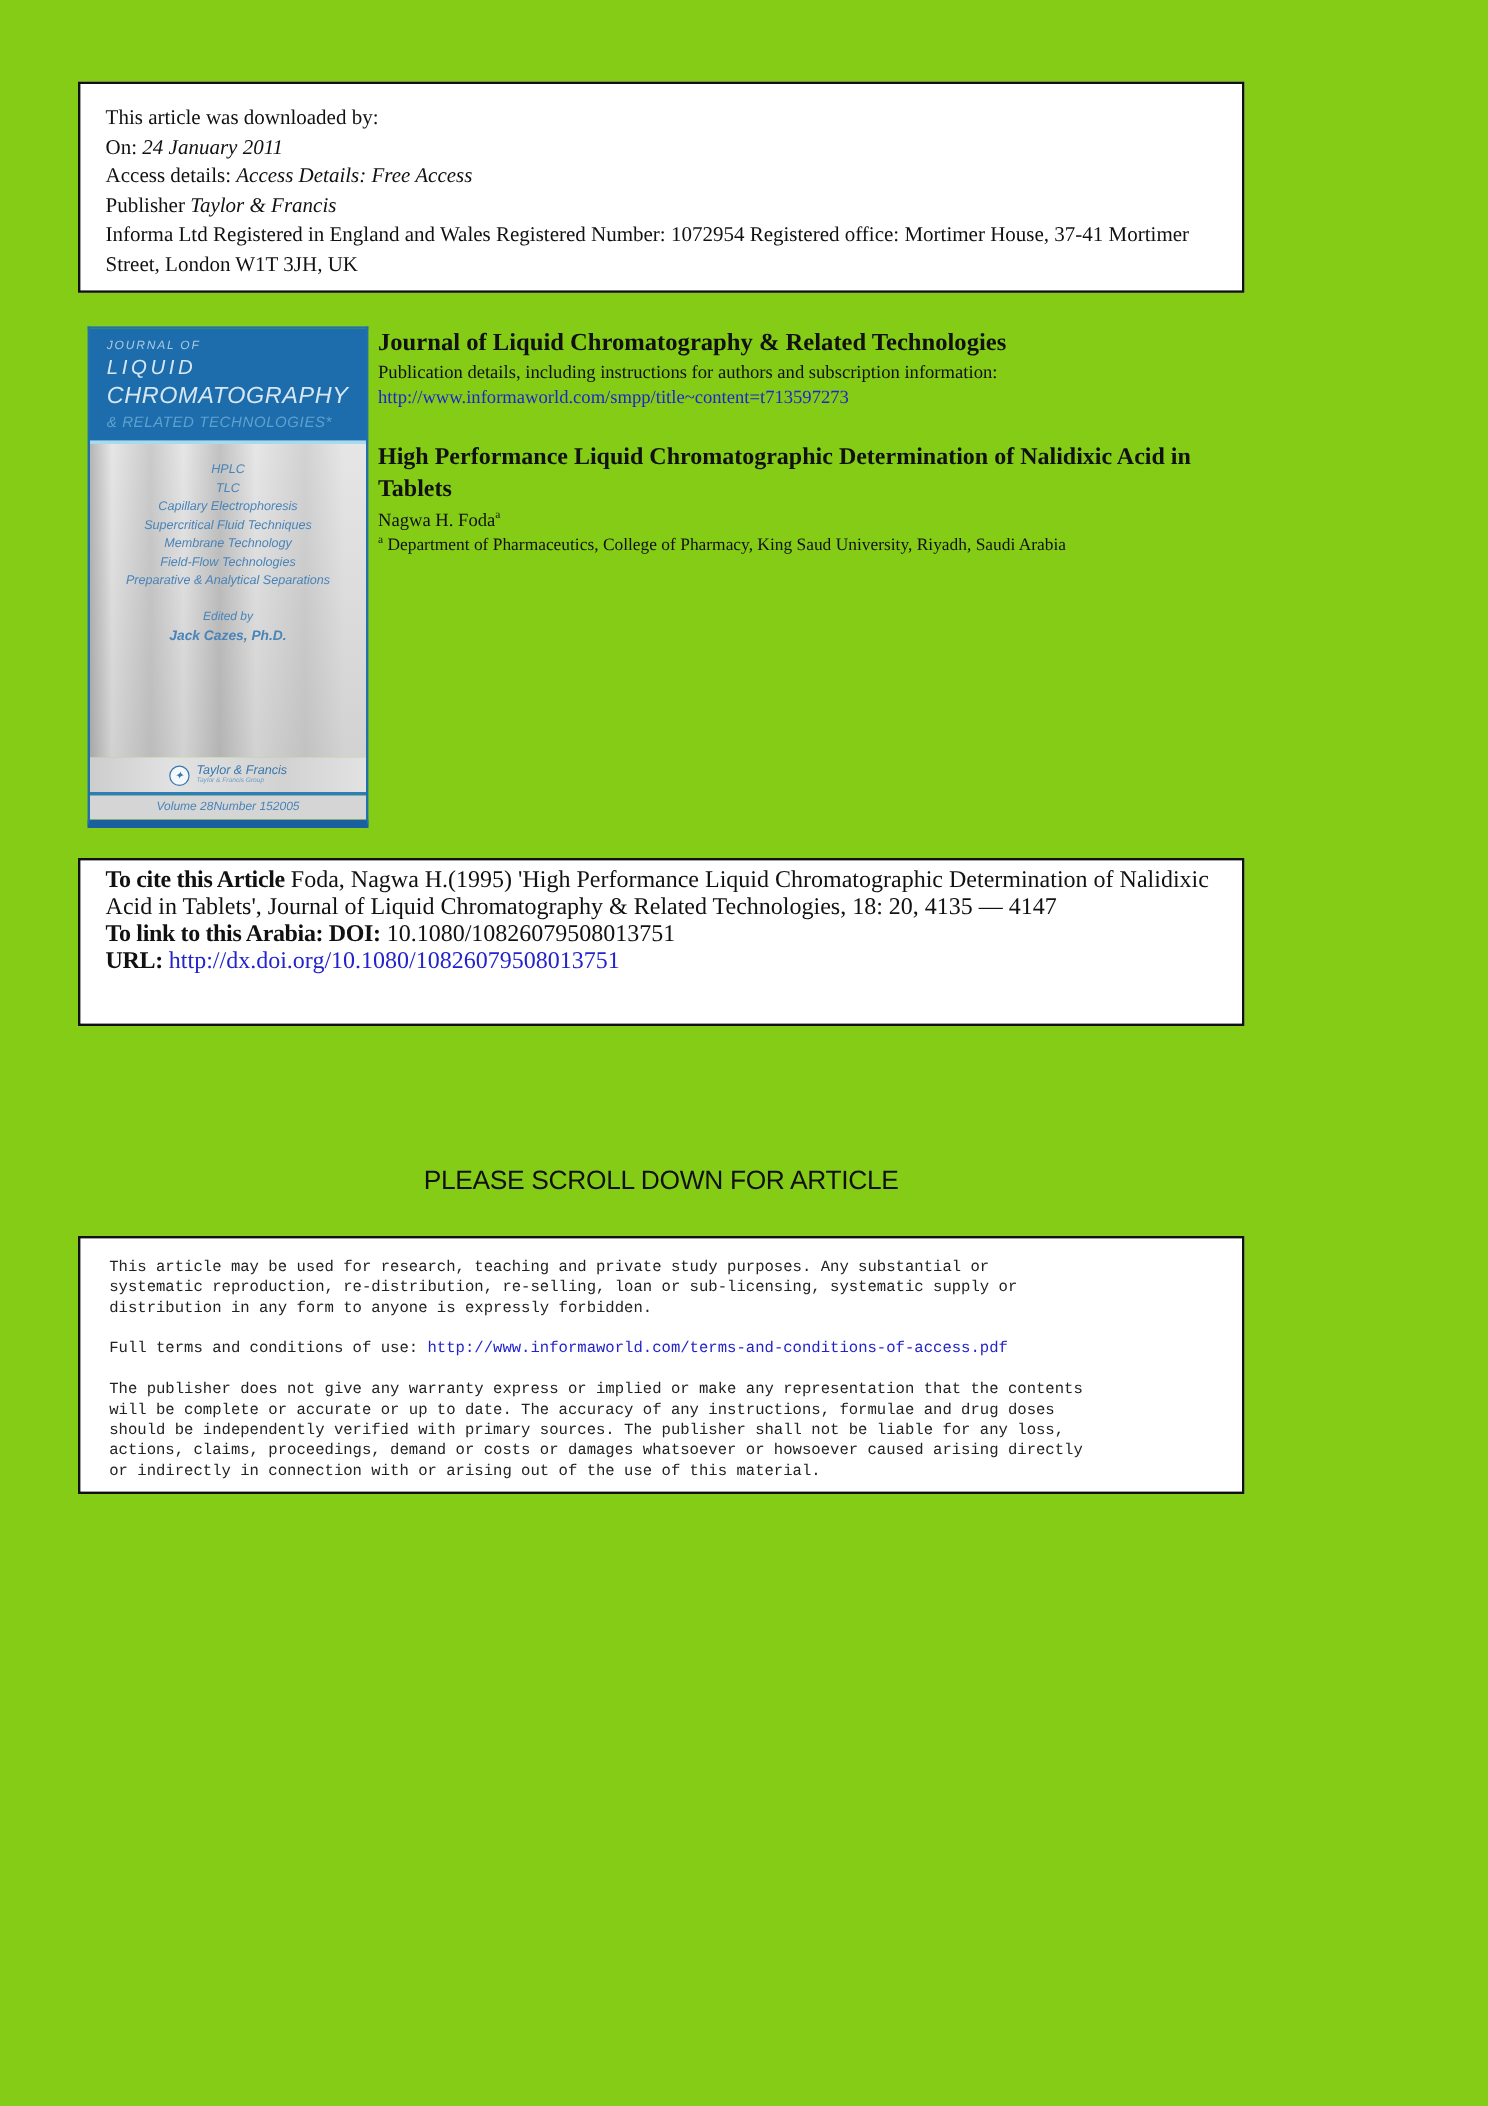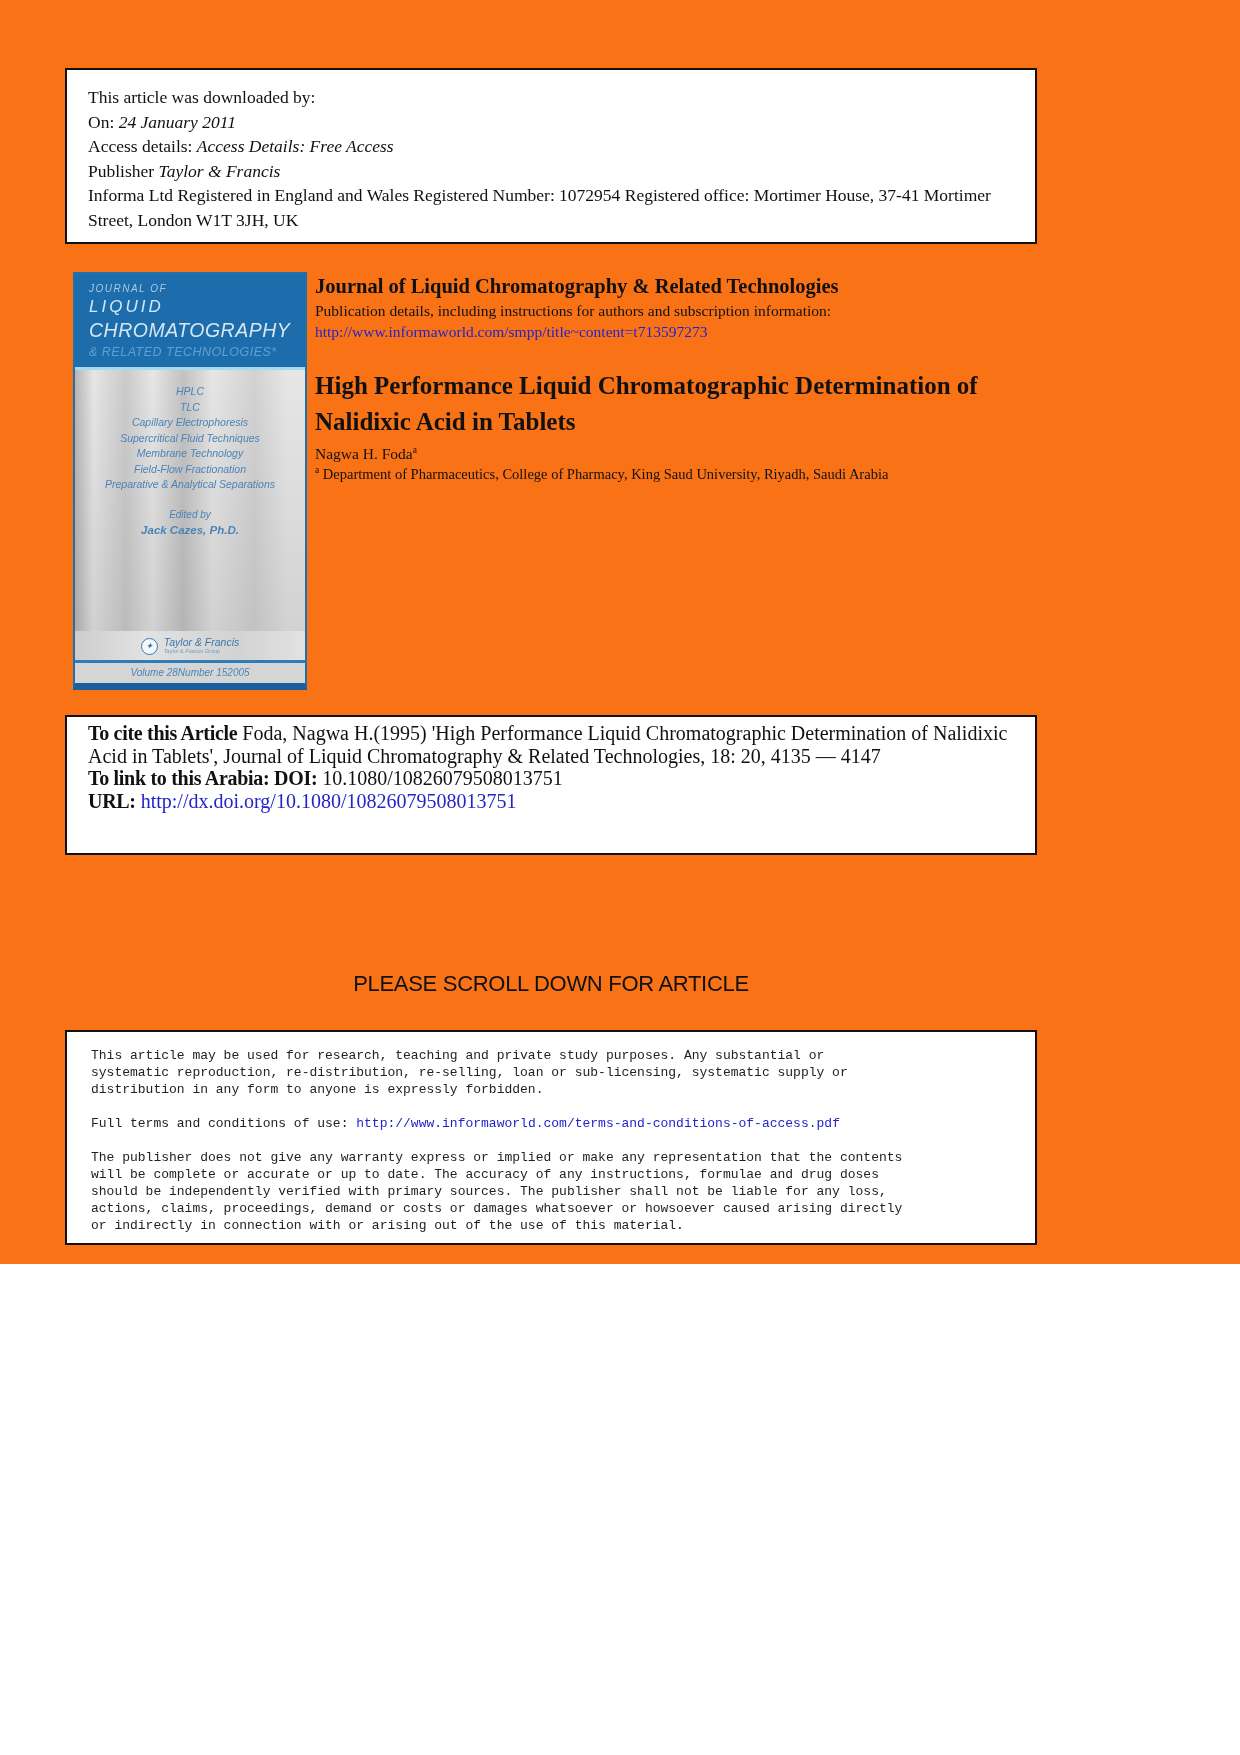--- a/index.html
+++ b/index.html
@@ -1,18 +1,18 @@
 <!DOCTYPE html>
 <html><head>
 <meta charset="utf-8">
 <style>
   * { margin:0; padding:0; box-sizing:border-box; }
   html,body { background:#ffffff; }
   .page {
-    position:relative; width:1240px; height:1264px; background:#f97316;
+    position:relative; width:1240px; height:1755px; background:#84cc16;
     font-family:"Liberation Serif", serif; color:#111111; overflow:hidden;
   }
   .box { border:2px solid #111111; background:#ffffff; }
 
   
   .top-box {
     position:absolute; left:65px; top:68px; width:972px; height:176px;
     padding:15px 28px 0 21px; font-size:17.5px; line-height:24.6px;
   }
   .top-box i { font-style:italic; }
@@ -50,21 +50,21 @@
   .tf-sub { font-size:5.5px; color:#6f9cc0; line-height:7px; }
   .cover-rule { height:3px; background:#2e7cb8; }
   .cover-bottom { display:flex; justify-content:center; padding:4px 12px 5px 12px;
       background:#d5d5d5; color:#4a84b8; font-size:10px; }
 
   .journal-info { position:absolute; left:242px; top:2px; width:725px; }
   .journal-title { font-size:20.5px; font-weight:bold; line-height:24px; }
   .pub-details { font-size:15.5px; line-height:20px; margin-top:3px; }
   .link { color:#2323cc; text-decoration:none; cursor:pointer; }
   .journal-url { display:inline-block; font-size:15.5px; margin-top:2px; }
-  .article-title { font-size:25px; font-weight:bold; line-height:36px; margin-top:27px; width:700px; }
+  .article-title { font-size:20px; font-weight:bold; line-height:26px; margin-top:27px; width:700px; }
   .author-line { font-size:15.5px; margin-top:5px; }
   .affil-line { font-size:14.5px; margin-top:3px; }
   sup { font-size:9.5px; vertical-align:super; line-height:0; }
 
   
   .cite-box {
     position:absolute; left:65px; top:715px; width:972px; height:140px;
     padding:5px 24px 0 21px; font-size:20px; line-height:22.5px;
   }
   .cite-box b { font-weight:bold; letter-spacing:-0.3px; }
@@ -107,21 +107,21 @@
         <div class="cover-liquid">LIQUID</div>
         <div class="cover-chroma">CHROMATOGRAPHY</div>
         <div class="cover-related">&amp; RELATED TECHNOLOGIES*</div>
       </div>
       <div class="cover-body">
         <div class="cover-topic">HPLC</div>
         <div class="cover-topic">TLC</div>
         <div class="cover-topic">Capillary Electrophoresis</div>
         <div class="cover-topic">Supercritical Fluid Techniques</div>
         <div class="cover-topic">Membrane Technology</div>
-        <div class="cover-topic">Field-Flow Fractionation</div>
+        <div class="cover-topic">Field-Flow Technologies</div>
         <div class="cover-topic">Preparative &amp; Analytical Separations</div>
         <div class="cover-edited">Edited by</div>
         <div class="cover-editor">Jack Cazes, Ph.D.</div>
       </div>
       <div class="cover-logo-row">
         <div class="tf-circle">✦</div>
         <div class="tf-text">
           <div class="tf-name">Taylor &amp; Francis</div>
           <div class="tf-sub">Taylor &amp; Francis Group</div>
         </div>

